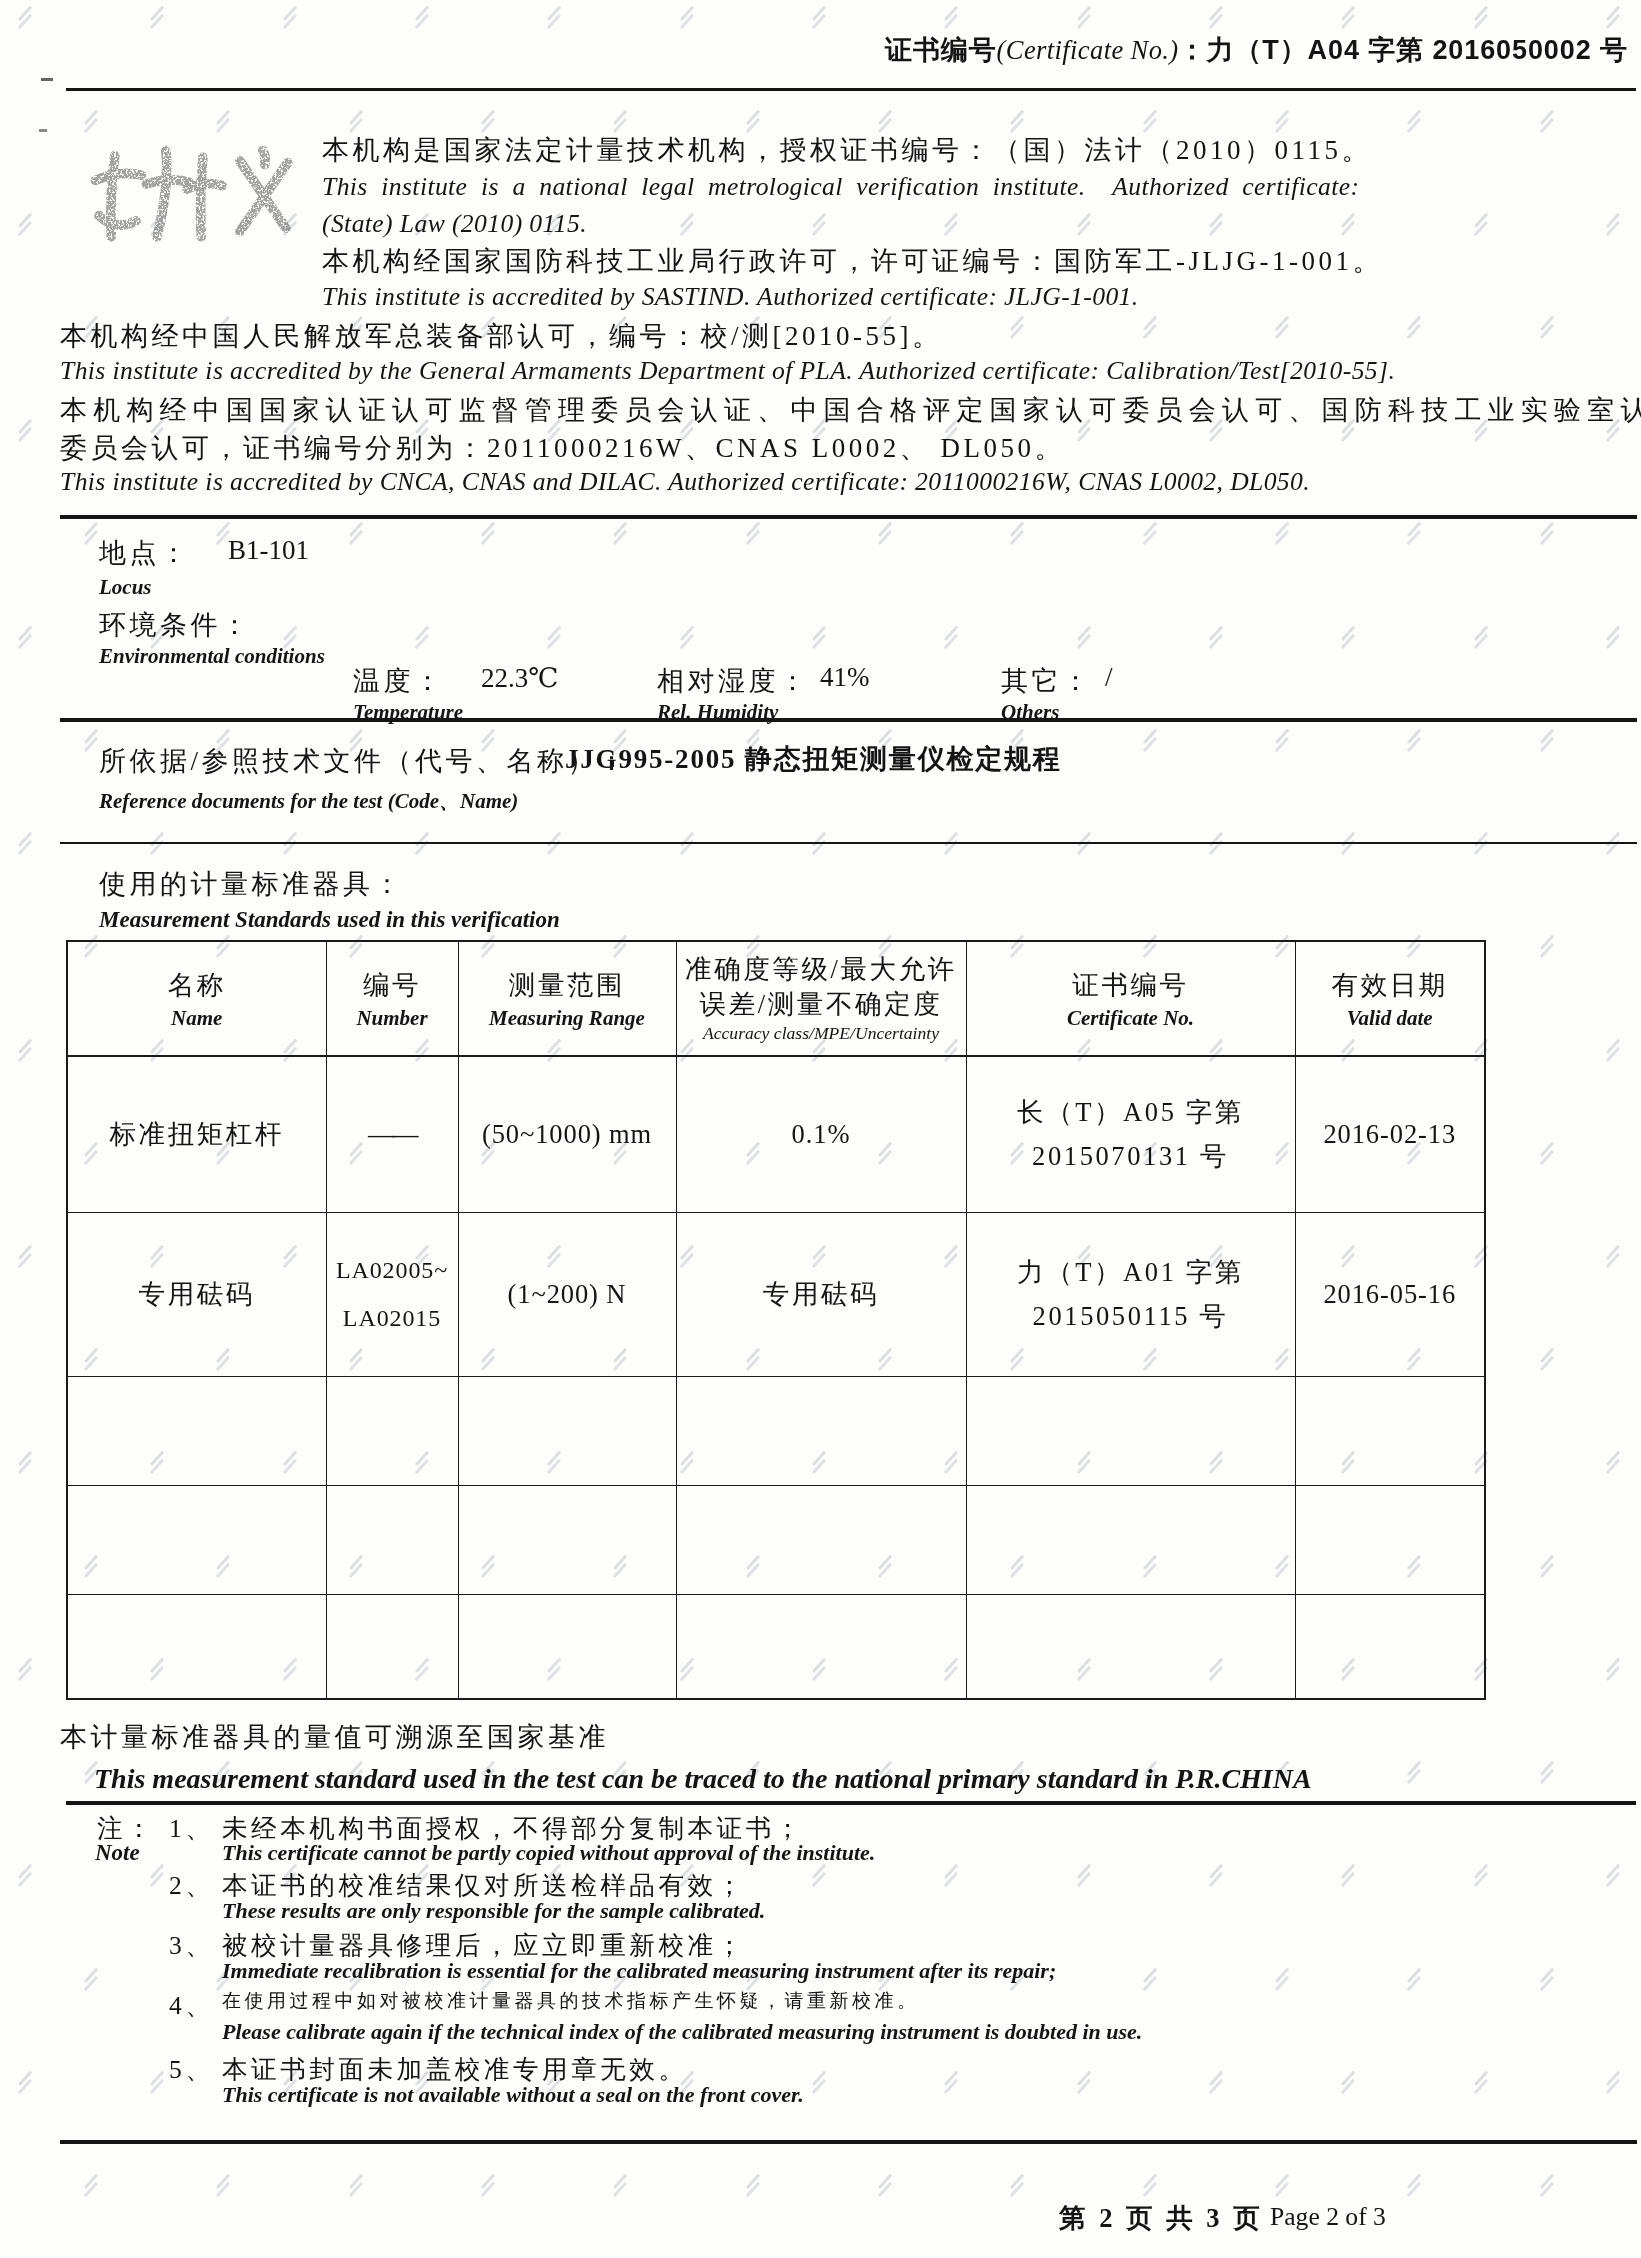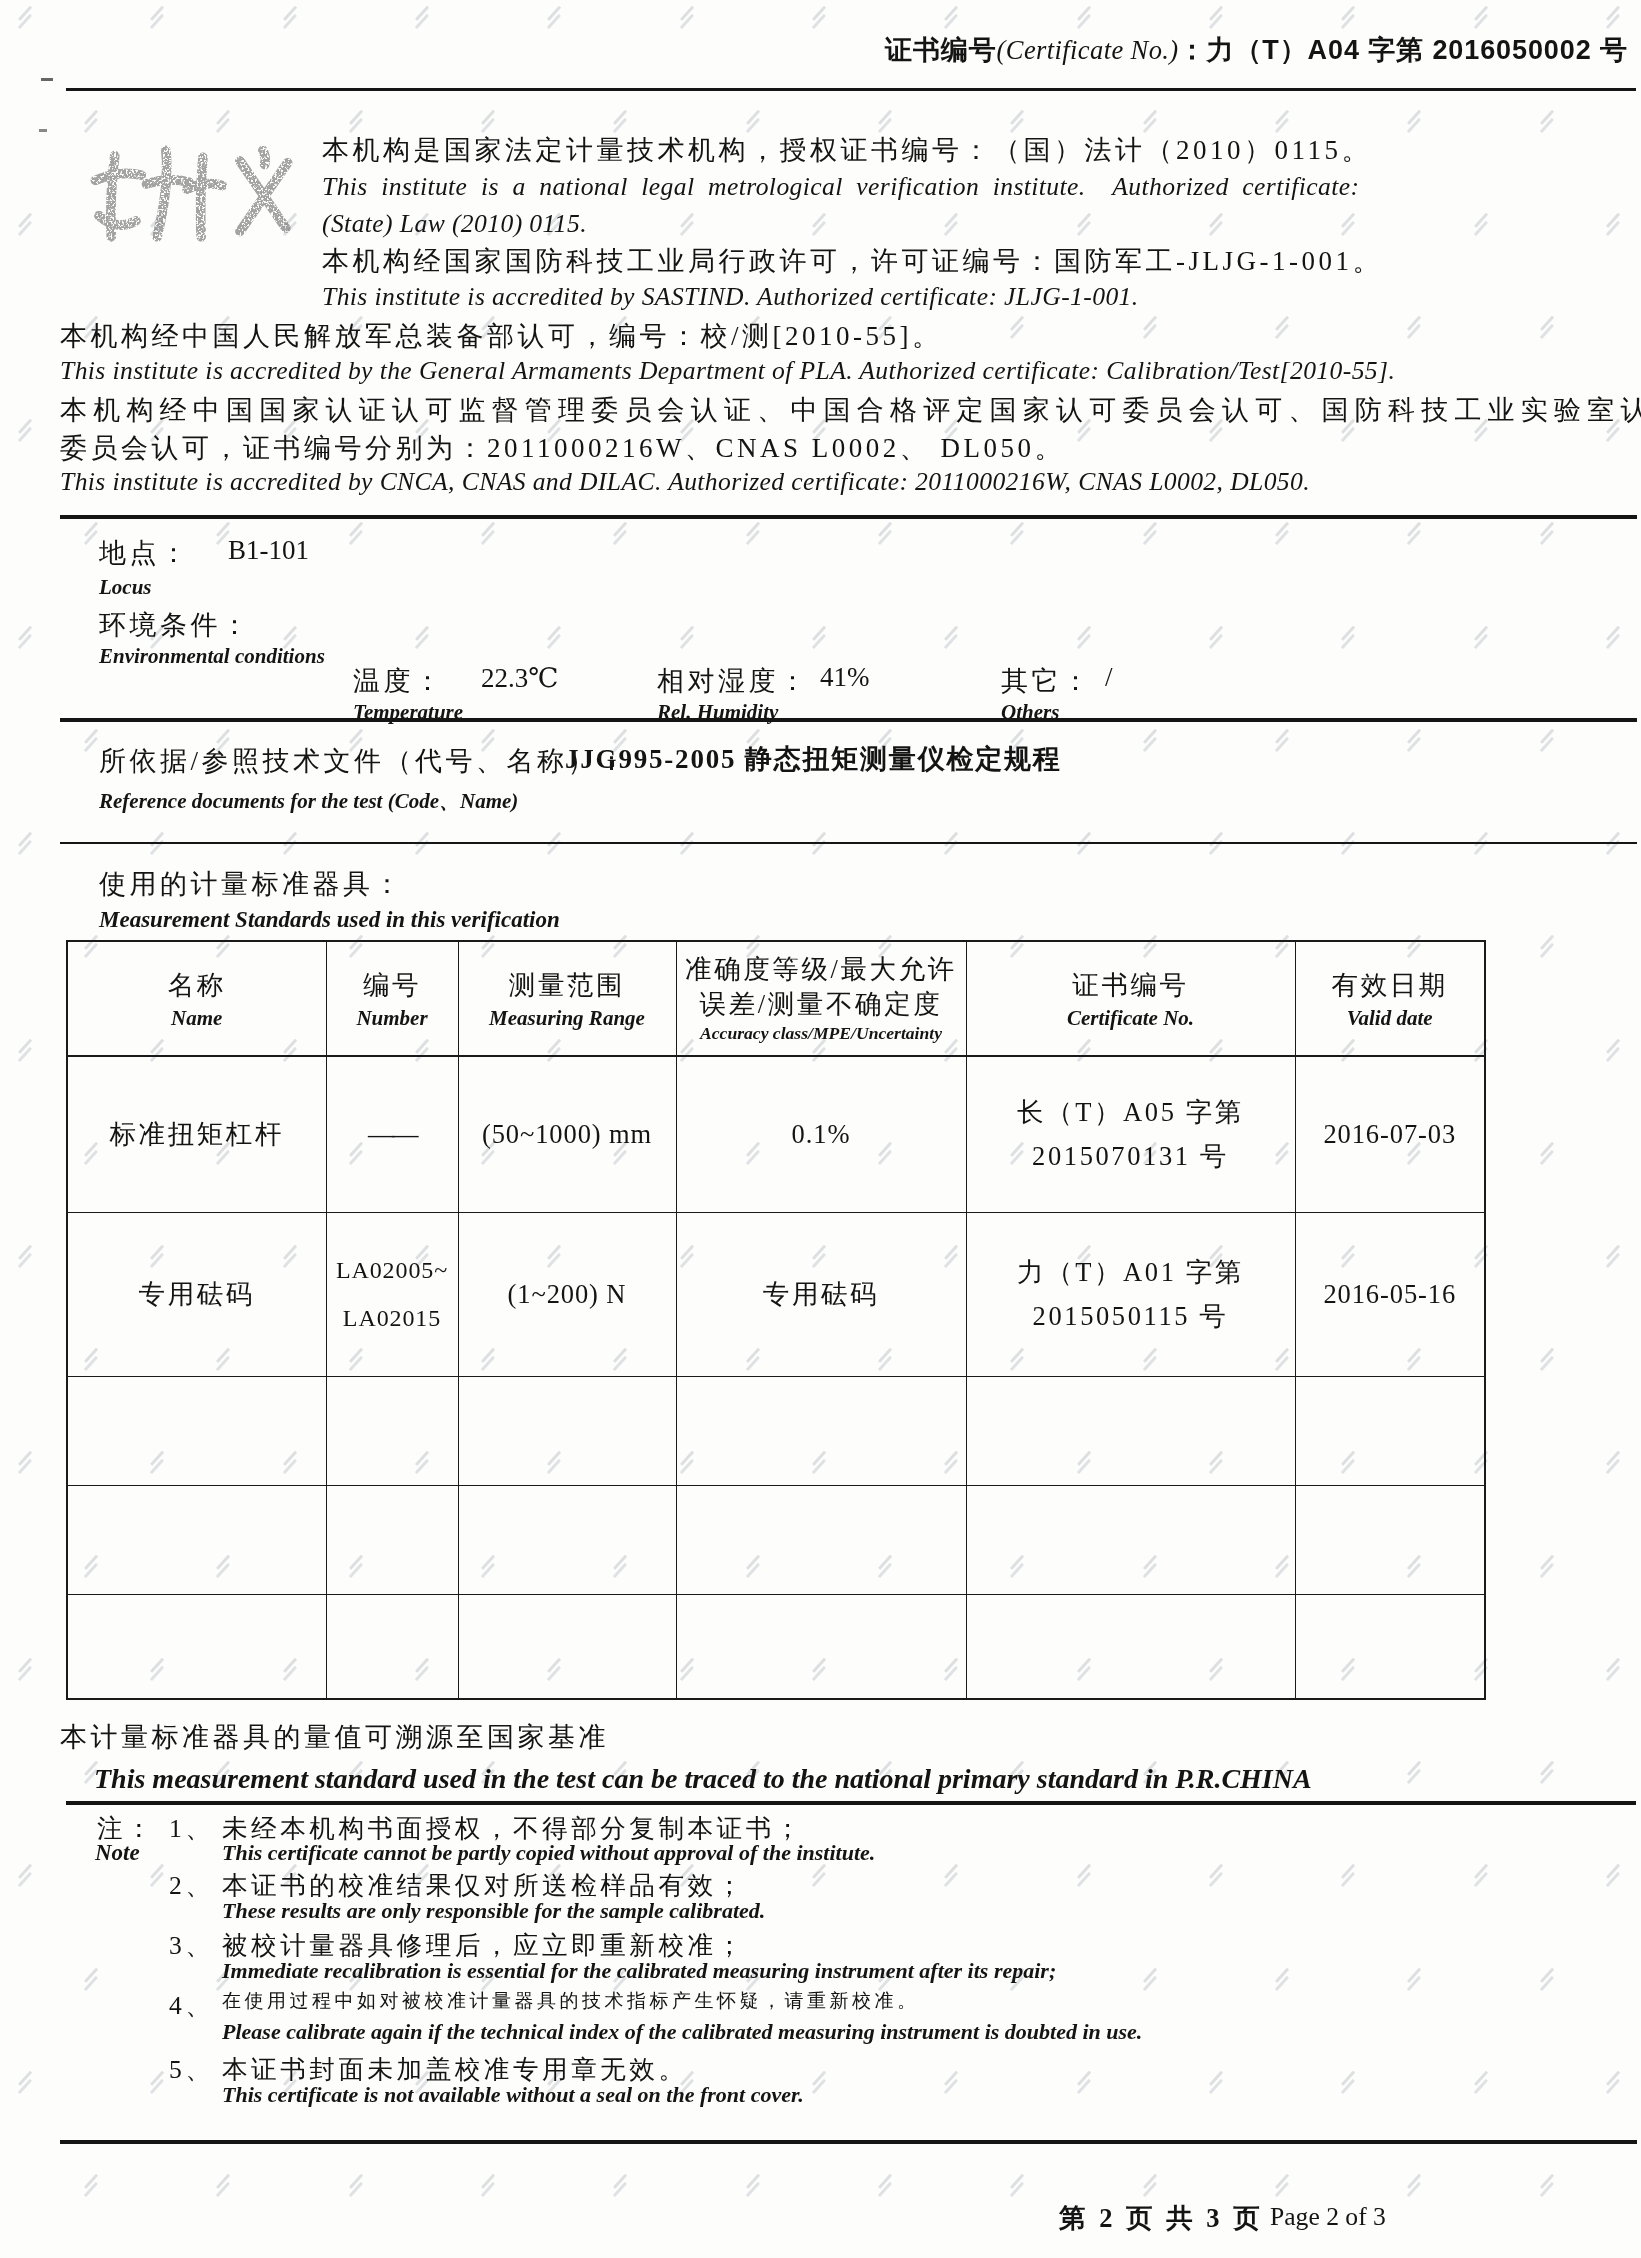--- a/index.html
+++ b/index.html
@@ -20,21 +20,21 @@
   .wm-mark{position:absolute;width:17.6px;height:2.6px;background:#ccd0d4;border-radius:0.9px;
            transform:rotate(-48deg);box-shadow:-6.2px 5.3px 0 #d0d4d8;opacity:.65;}
   
   #std-table{position:absolute;left:66px;top:940px;z-index:2;border-collapse:collapse;table-layout:fixed;
              width:1419px;border-radius:6px;}
   #std-table td{border:1.8px solid #1a1a1a;text-align:center;vertical-align:middle;padding:0 3.5px;overflow:hidden;}
   #std-table{border:2.6px solid #1a1a1a;}
   #std-table tr.hdr td{border-bottom:2.6px solid #1a1a1a;}
   .cell-zh{font-size:26.5px;letter-spacing:2.6px;display:block;line-height:39px;}
   .cell-en{font-style:italic;font-weight:bold;font-size:21px;display:block;line-height:26.5px;}
-  .cell-en-sm{font-style:italic;font-weight:bold;font-size:17.6px;display:block;line-height:23px;}
+  .cell-en-sm{font-style:italic;font-weight:normal;font-size:17.6px;display:block;line-height:23px;}
   .cell-val{font-size:26.5px;display:block;line-height:41px;letter-spacing:0.9px;}
   .logo-wrap{position:absolute;left:81px;top:131px;z-index:1;opacity:.75;}
 </style>
 </head>
 <body>
 
 <div id="page">
 
   <div id="watermark">
       <div class="wm-mark" style="left: 16px; top: 12.4px;"></div>
@@ -437,21 +437,21 @@
             <span class="cell-val">(50~1000) mm</span>
           </td>
       <td>
             <span class="cell-val">0.1%</span>
           </td>
       <td>
         <span class="cell-zh" style="line-height:44px;">长（T）A05 字第</span>
         <span class="cell-zh" style="line-height:44px;">2015070131 号</span>
       </td>
       <td>
-            <span class="cell-val">2016-07-03</span>
+            <span class="cell-val">2016-02-13</span>
           </td>
     </tr>
     <tr style="height:164px;">
       <td>
             <span class="cell-zh">专用砝码</span>
           </td>
       <td>
         <span class="cell-val" style="font-size:24px;line-height:48px;">LA02005~</span>
         <span class="cell-val" style="font-size:24px;line-height:48px;">LA02015</span>
       </td>

